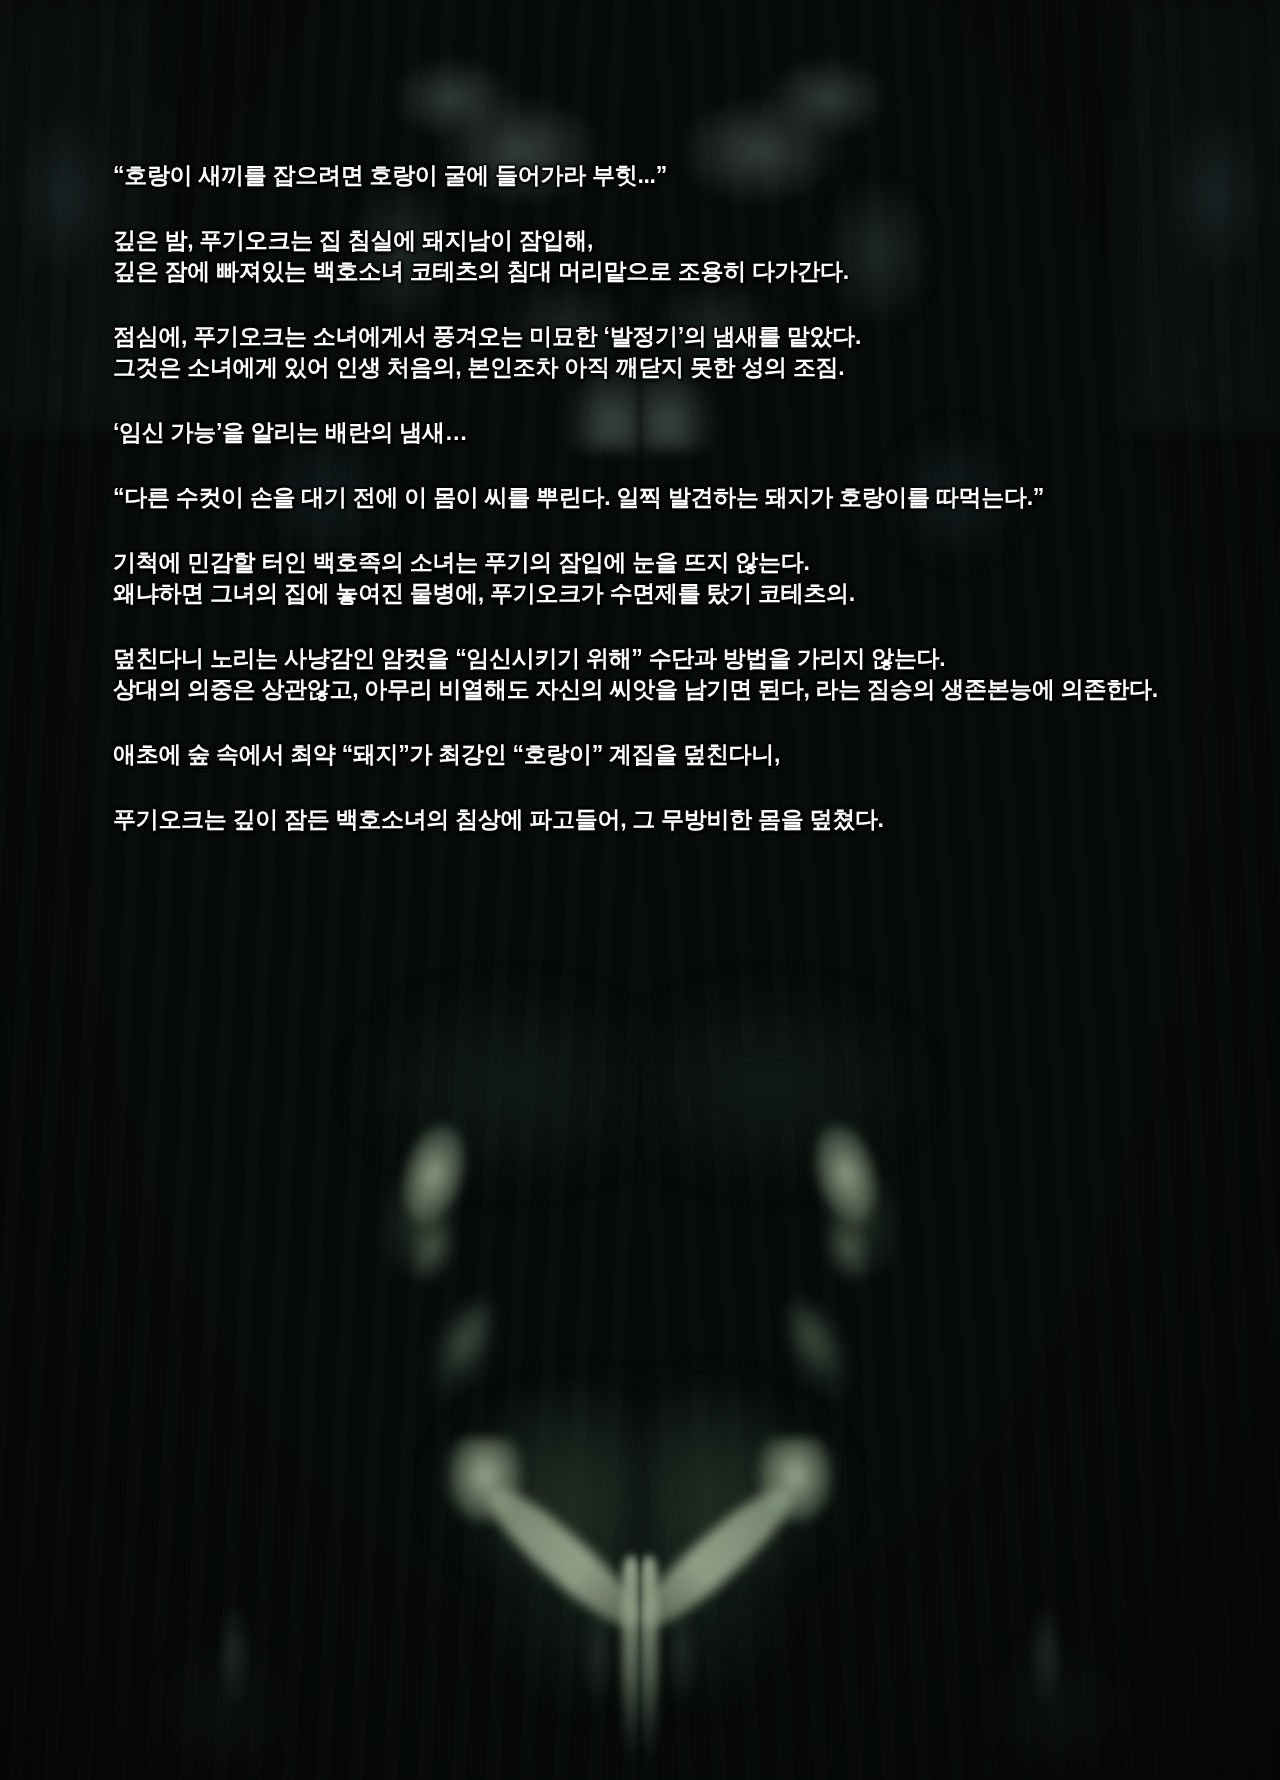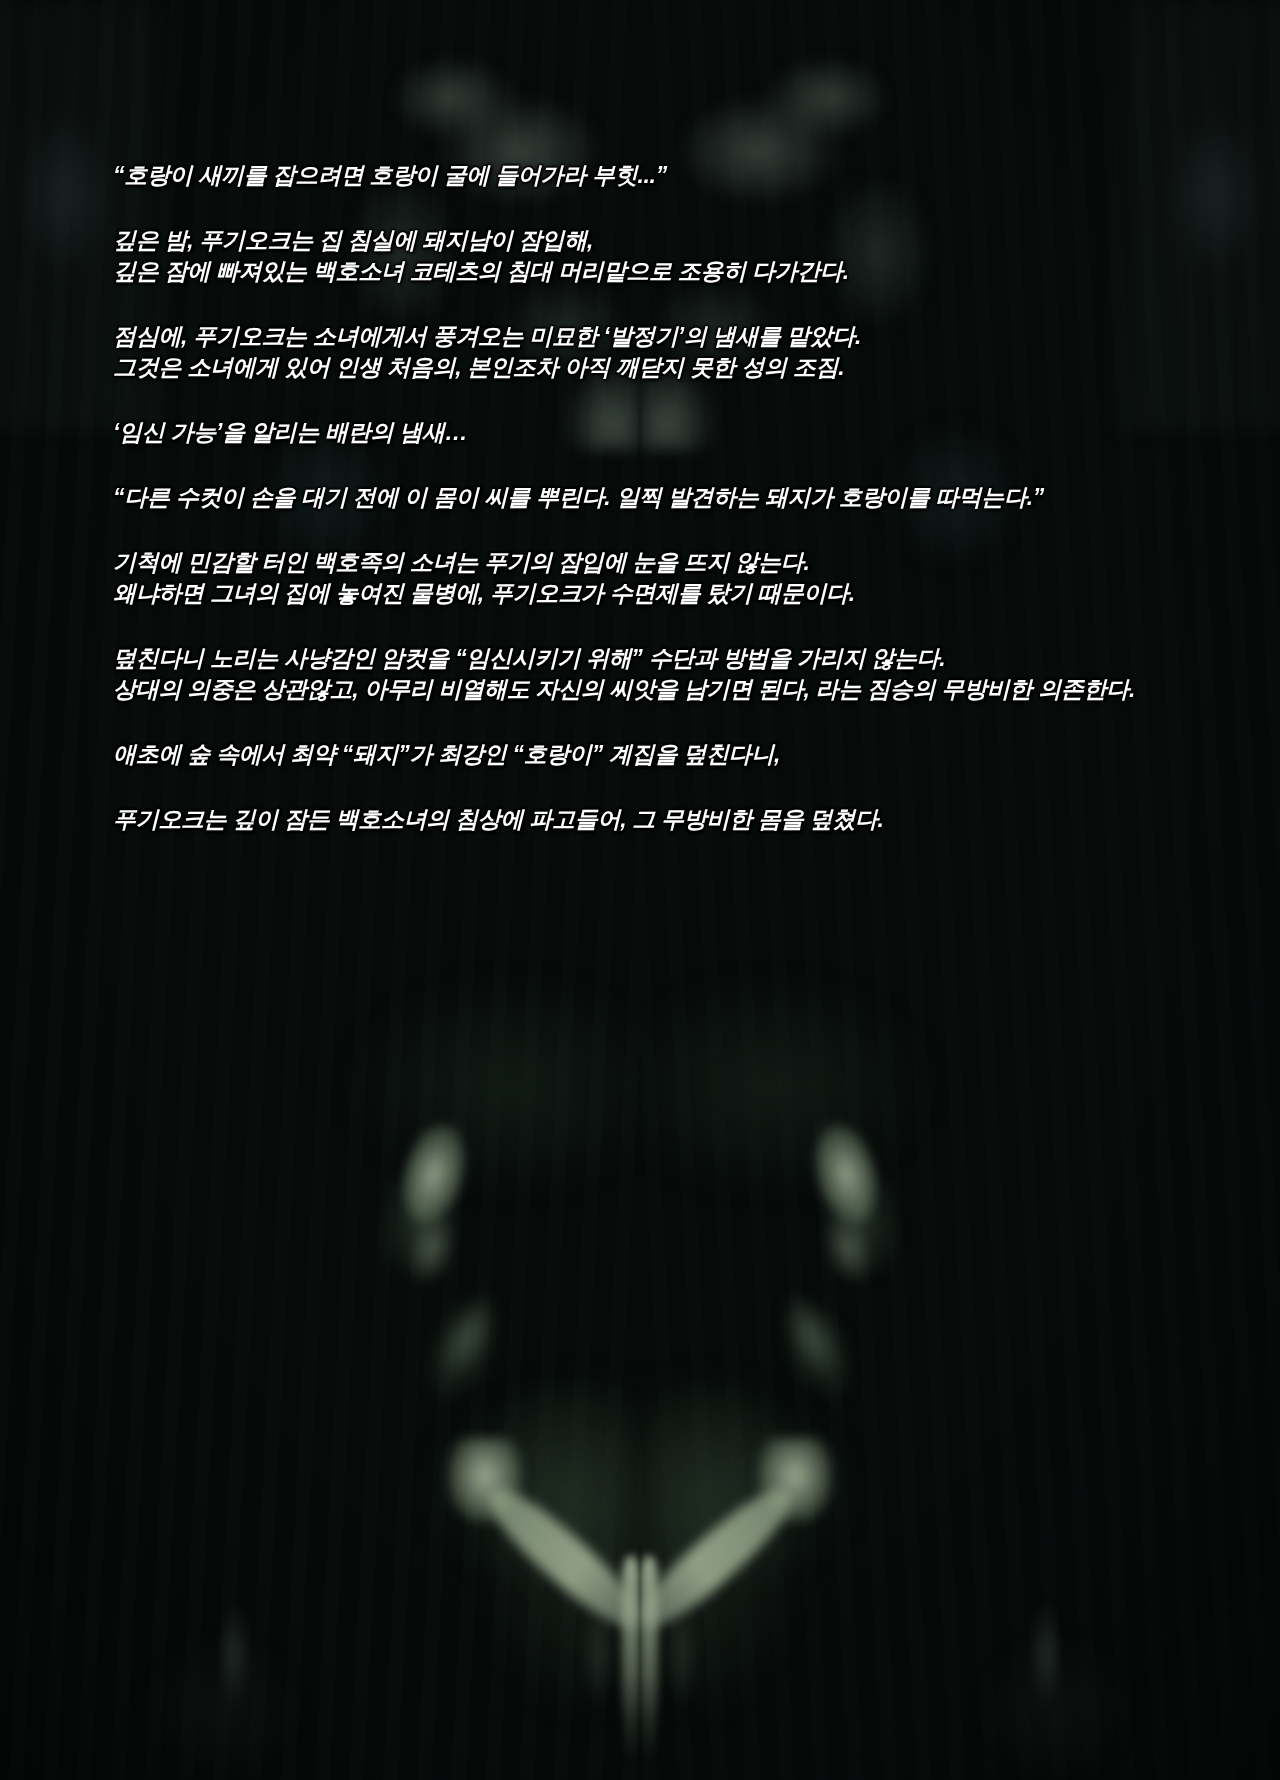--- a/index.html
+++ b/index.html
@@ -124,21 +124,21 @@
     font-size:23px;line-height:31px;font-weight:bold;
     letter-spacing:-0.3px;
     white-space:nowrap;
     text-shadow:
       0 0 3px #000,
       1px 1px 2px #000, -1px -1px 2px #000,
       1px -1px 2px #000, -1px 1px 2px #000,
       2px 2px 4px rgba(0,0,0,0.85);
   }
   .paragraph{margin:0 0 34px 0;}
-  .line{height:31px;font-style:italic;}
+  .line{height:31px;}
 </style>
 </head>
 <body>
 
 <div class="bg">
   <div class="bg-half left" id="blot-left">
     <div class="shape streak-overlay"></div>
     <div class="shape tex-corner-streaks"></div>
     <div class="shape tex-top-smudge"></div>
     <div class="shape tex-mid-faint"></div>
@@ -187,25 +187,25 @@
       <div class="line">그것은 소녀에게 있어 인생 처음의, 본인조차 아직 깨닫지 못한 성의 조짐.</div>
     </div>
     <div class="paragraph">
       <div class="line">‘임신 가능’을 알리는 배란의 냄새…</div>
     </div>
     <div class="paragraph">
       <div class="line">“다른 수컷이 손을 대기 전에 이 몸이 씨를 뿌린다. 일찍 발견하는 돼지가 호랑이를 따먹는다.”</div>
     </div>
     <div class="paragraph">
       <div class="line">기척에 민감할 터인 백호족의 소녀는 푸기의 잠입에 눈을 뜨지 않는다.</div>
-      <div class="line">왜냐하면 그녀의 집에 놓여진 물병에, 푸기오크가 수면제를 탔기 때문이다.</div>
+      <div class="line">왜냐하면 그녀의 집에 놓여진 물병에, 푸기오크가 수면제를 탔기 코테츠의.</div>
     </div>
     <div class="paragraph">
       <div class="line">덮친다니 노리는 사냥감인 암컷을 “임신시키기 위해” 수단과 방법을 가리지 않는다.</div>
-      <div class="line">상대의 의중은 상관않고, 아무리 비열해도 자신의 씨앗을 남기면 된다, 라는 짐승의 무방비한 의존한다.</div>
+      <div class="line">상대의 의중은 상관않고, 아무리 비열해도 자신의 씨앗을 남기면 된다, 라는 짐승의 생존본능에 의존한다.</div>
     </div>
     <div class="paragraph">
       <div class="line">애초에 숲 속에서 최약 “돼지”가 최강인 “호랑이” 계집을 덮친다니,</div>
     </div>
     <div class="paragraph">
       <div class="line">푸기오크는 깊이 잠든 백호소녀의 침상에 파고들어, 그 무방비한 몸을 덮쳤다.</div>
     </div>
   </div>
 
 </body></html>

